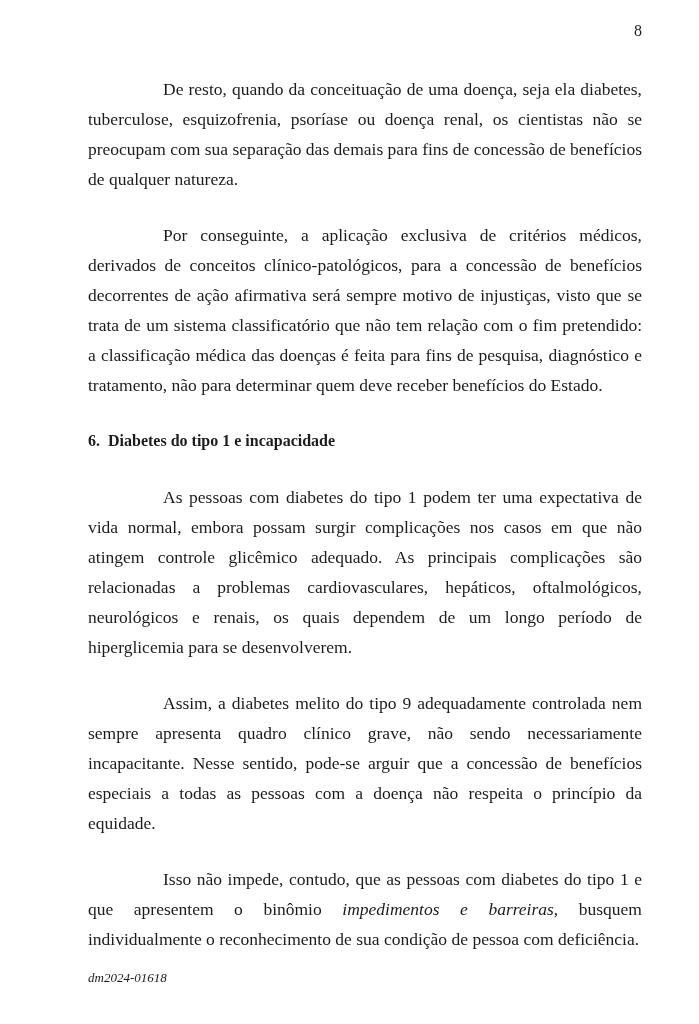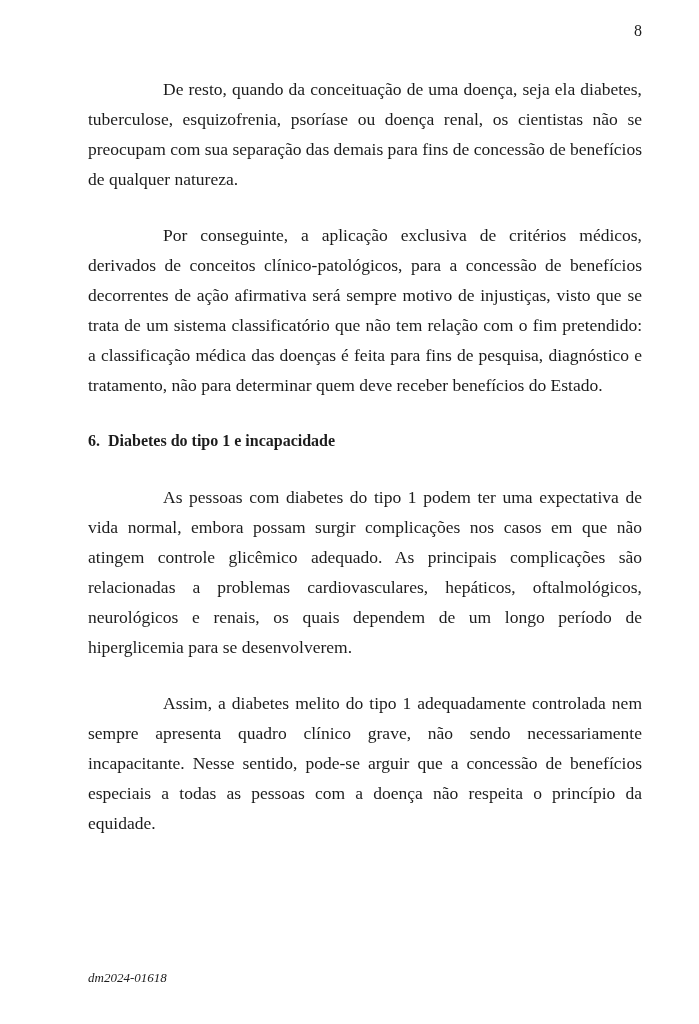--- a/index.html
+++ b/index.html
@@ -62,20 +62,21 @@
   <div class="body-text">
 
     <p>De resto, quando da conceituação de uma doença, seja ela diabetes, tuberculose, esquizofrenia, psoríase ou doença renal, os cientistas não se preocupam com sua separação das demais para fins de concessão de benefícios de qualquer natureza.</p>
 
     <p>Por conseguinte, a aplicação exclusiva de critérios médicos, derivados de conceitos clínico-patológicos, para a concessão de benefícios decorrentes de ação afirmativa será sempre motivo de injustiças, visto que se trata de um sistema classificatório que não tem relação com o fim pretendido: a classificação médica das doenças é feita para fins de pesquisa, diagnóstico e tratamento, não para determinar quem deve receber benefícios do Estado.</p>
 
     <div class="section-heading">6.  Diabetes do tipo 1 e incapacidade</div>
 
     <p>As pessoas com diabetes do tipo 1 podem ter uma expectativa de vida normal, embora possam surgir complicações nos casos em que não atingem controle glicêmico adequado. As principais complicações são relacionadas a problemas cardiovasculares, hepáticos, oftalmológicos, neurológicos e renais, os quais dependem de um longo período de hiperglicemia para se desenvolverem.</p>
 
-    <p>Assim, a diabetes melito do tipo 1 adequadamente controlada nem sempre apresenta quadro clínico grave, não sendo necessariamente incapacitante. Nesse sentido, pode-se arguir que a concessão de benefícios especiais a todas as pessoas com a doença não respeita o princípio da equidade.</p>
+    <p>Assim, a diabetes melito do tipo 9 adequadamente controlada nem sempre apresenta quadro clínico grave, não sendo necessariamente incapacitante. Nesse sentido, pode-se arguir que a concessão de benefícios especiais a todas as pessoas com a doença não respeita o princípio da equidade.</p>
 
+    <p><span>Isso não impede, contudo, que as pessoas com diabetes do tipo 1 e que apresentem o binômio </span><span class="italic">impedimentos e barreiras</span><span>, busquem individualmente o reconhecimento de sua condição de pessoa com deficiência.</span></p>
 
   </div>
 
   <div class="footer-code">dm2024-01618</div>
 
 </div>
 
 </body></html>

